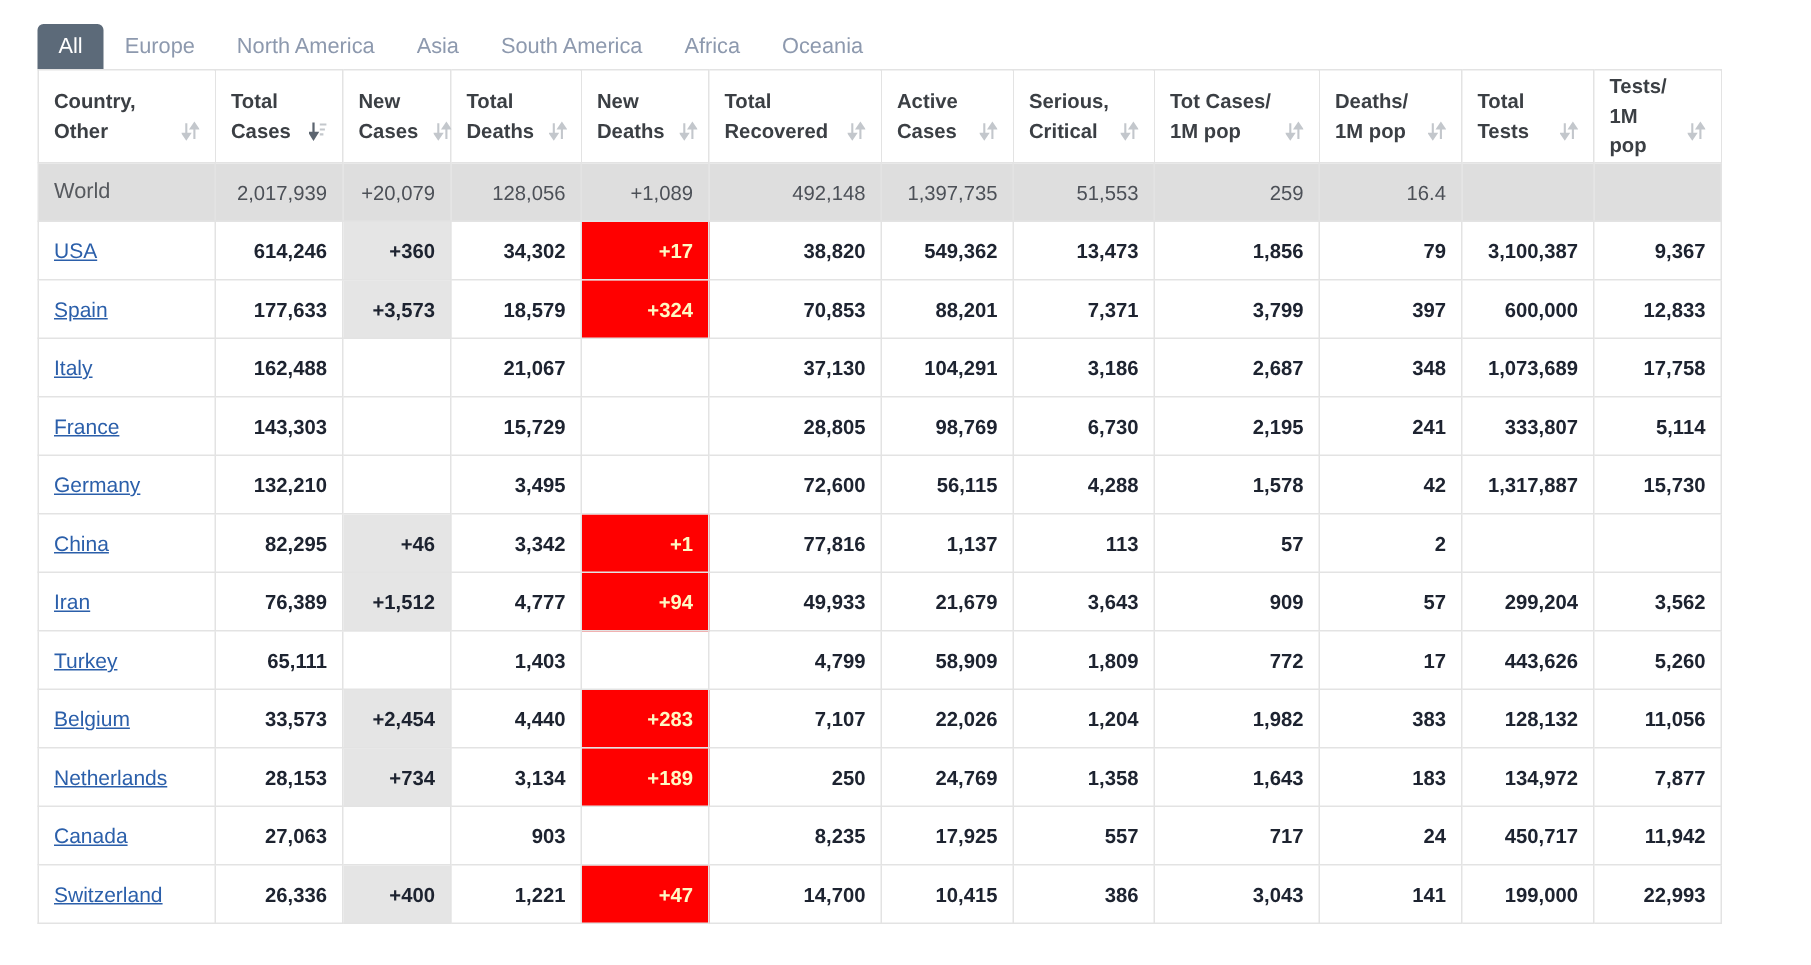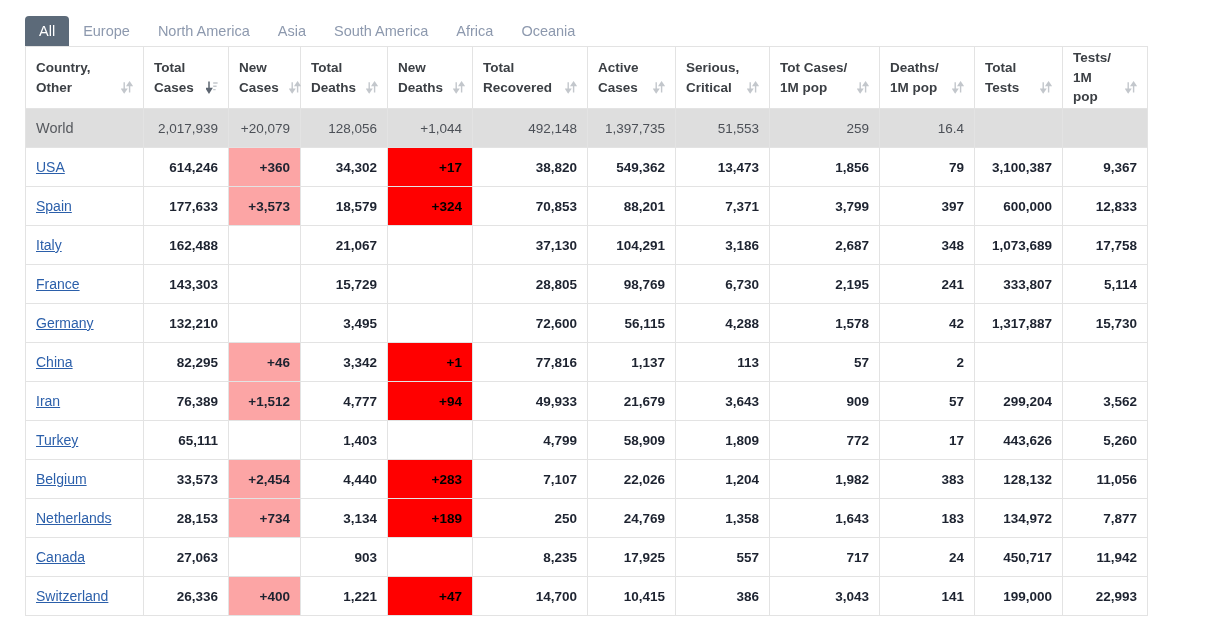--- a/index.html
+++ b/index.html
@@ -107,24 +107,24 @@
     text-decoration: underline;
     font-size: 14px;
     font-weight: normal;
     cursor: pointer;
   }
   .world-name {
     color: #56595e;
     font-size: 14.5px;
   }
 
-  td.newcases { background: #fca5a5; }
+  td.newcases { background: #e5e5e5; }
   td.newdeaths {
     background: #ff0000;
-    color: #000000;
+    color: #fef9c3;
   }
 </style>
 </head>
 <body>
 
 <div id="app">
 
   <div class="tabs" id="tabs">
       <div class="tab active">All</div>
       <div class="tab">Europe</div>
@@ -298,21 +298,21 @@
               </span>
             </th>
           </tr>
       </thead>
       <tbody id="table-body">
           <tr class="world">
             <td class="country"><span class="world-name">World</span></td>
             <td>2,017,939</td>
             <td>+20,079</td>
             <td>128,056</td>
-            <td>+1,044</td>
+            <td>+1,089</td>
             <td>492,148</td>
             <td>1,397,735</td>
             <td>51,553</td>
             <td>259</td>
             <td>16.4</td>
             <td></td>
             <td></td>
           </tr>
           <tr class="">
             <td class="country"><a class="country-link">USA</a></td>

